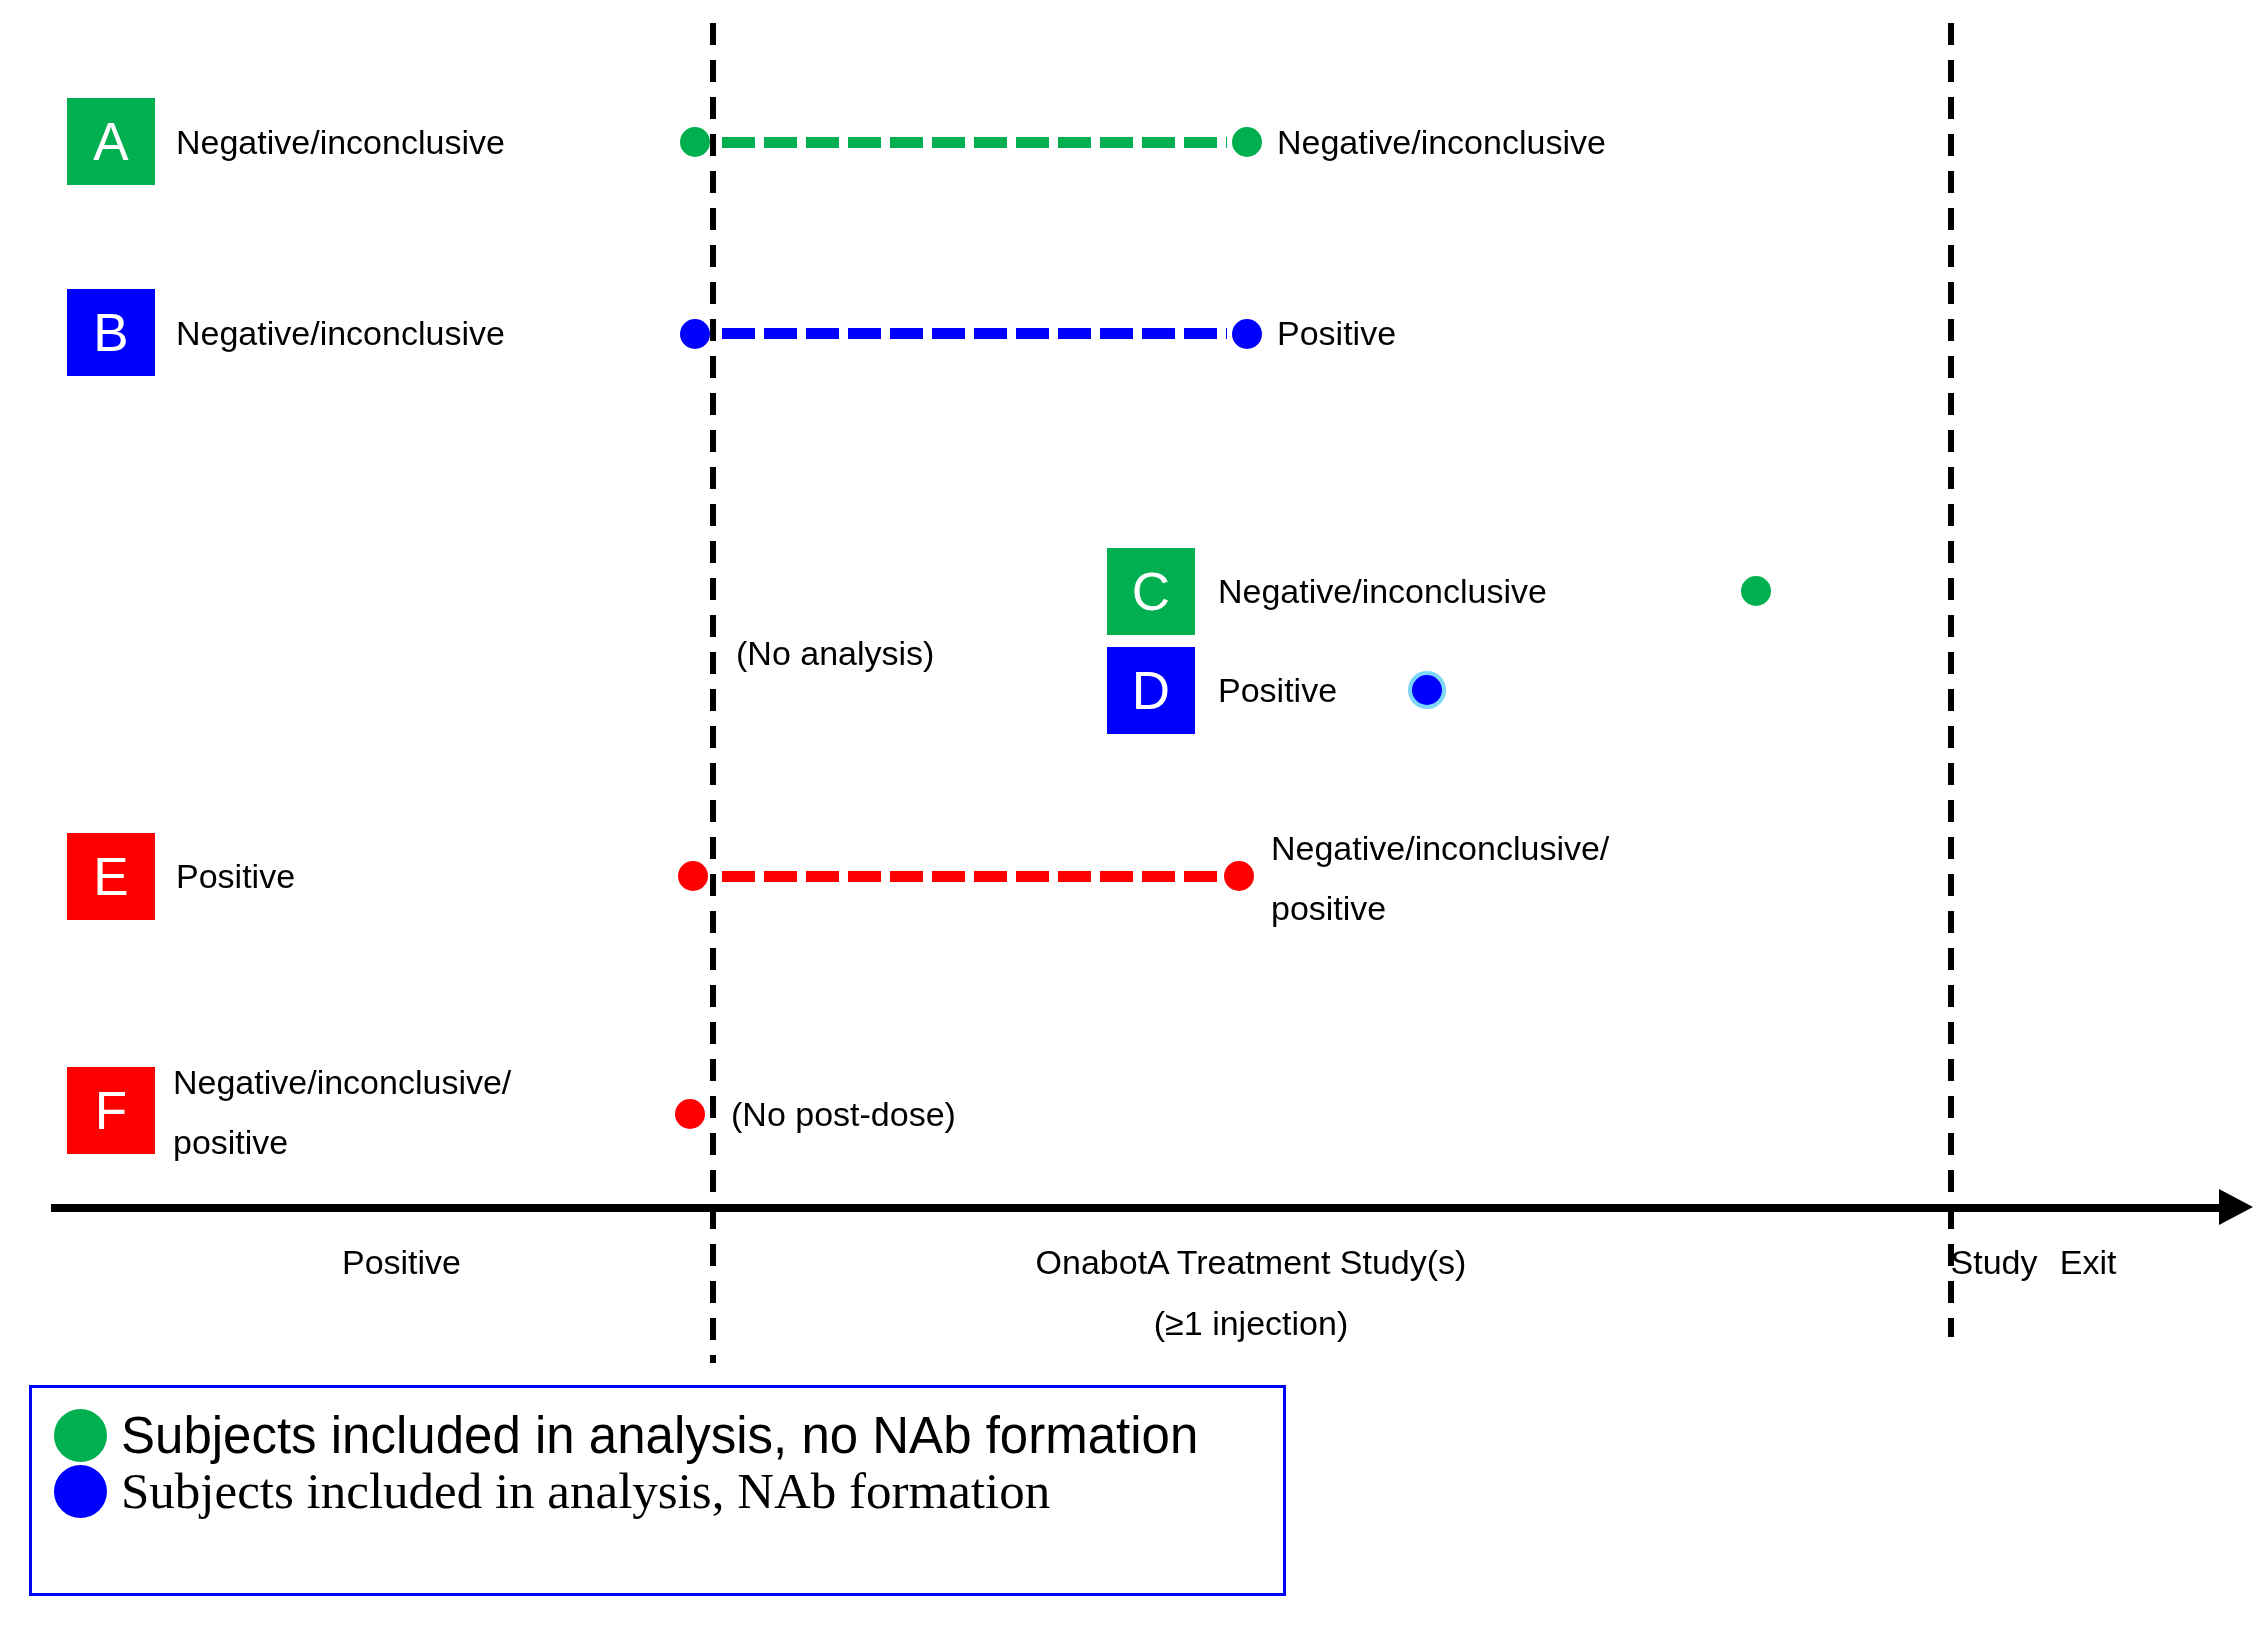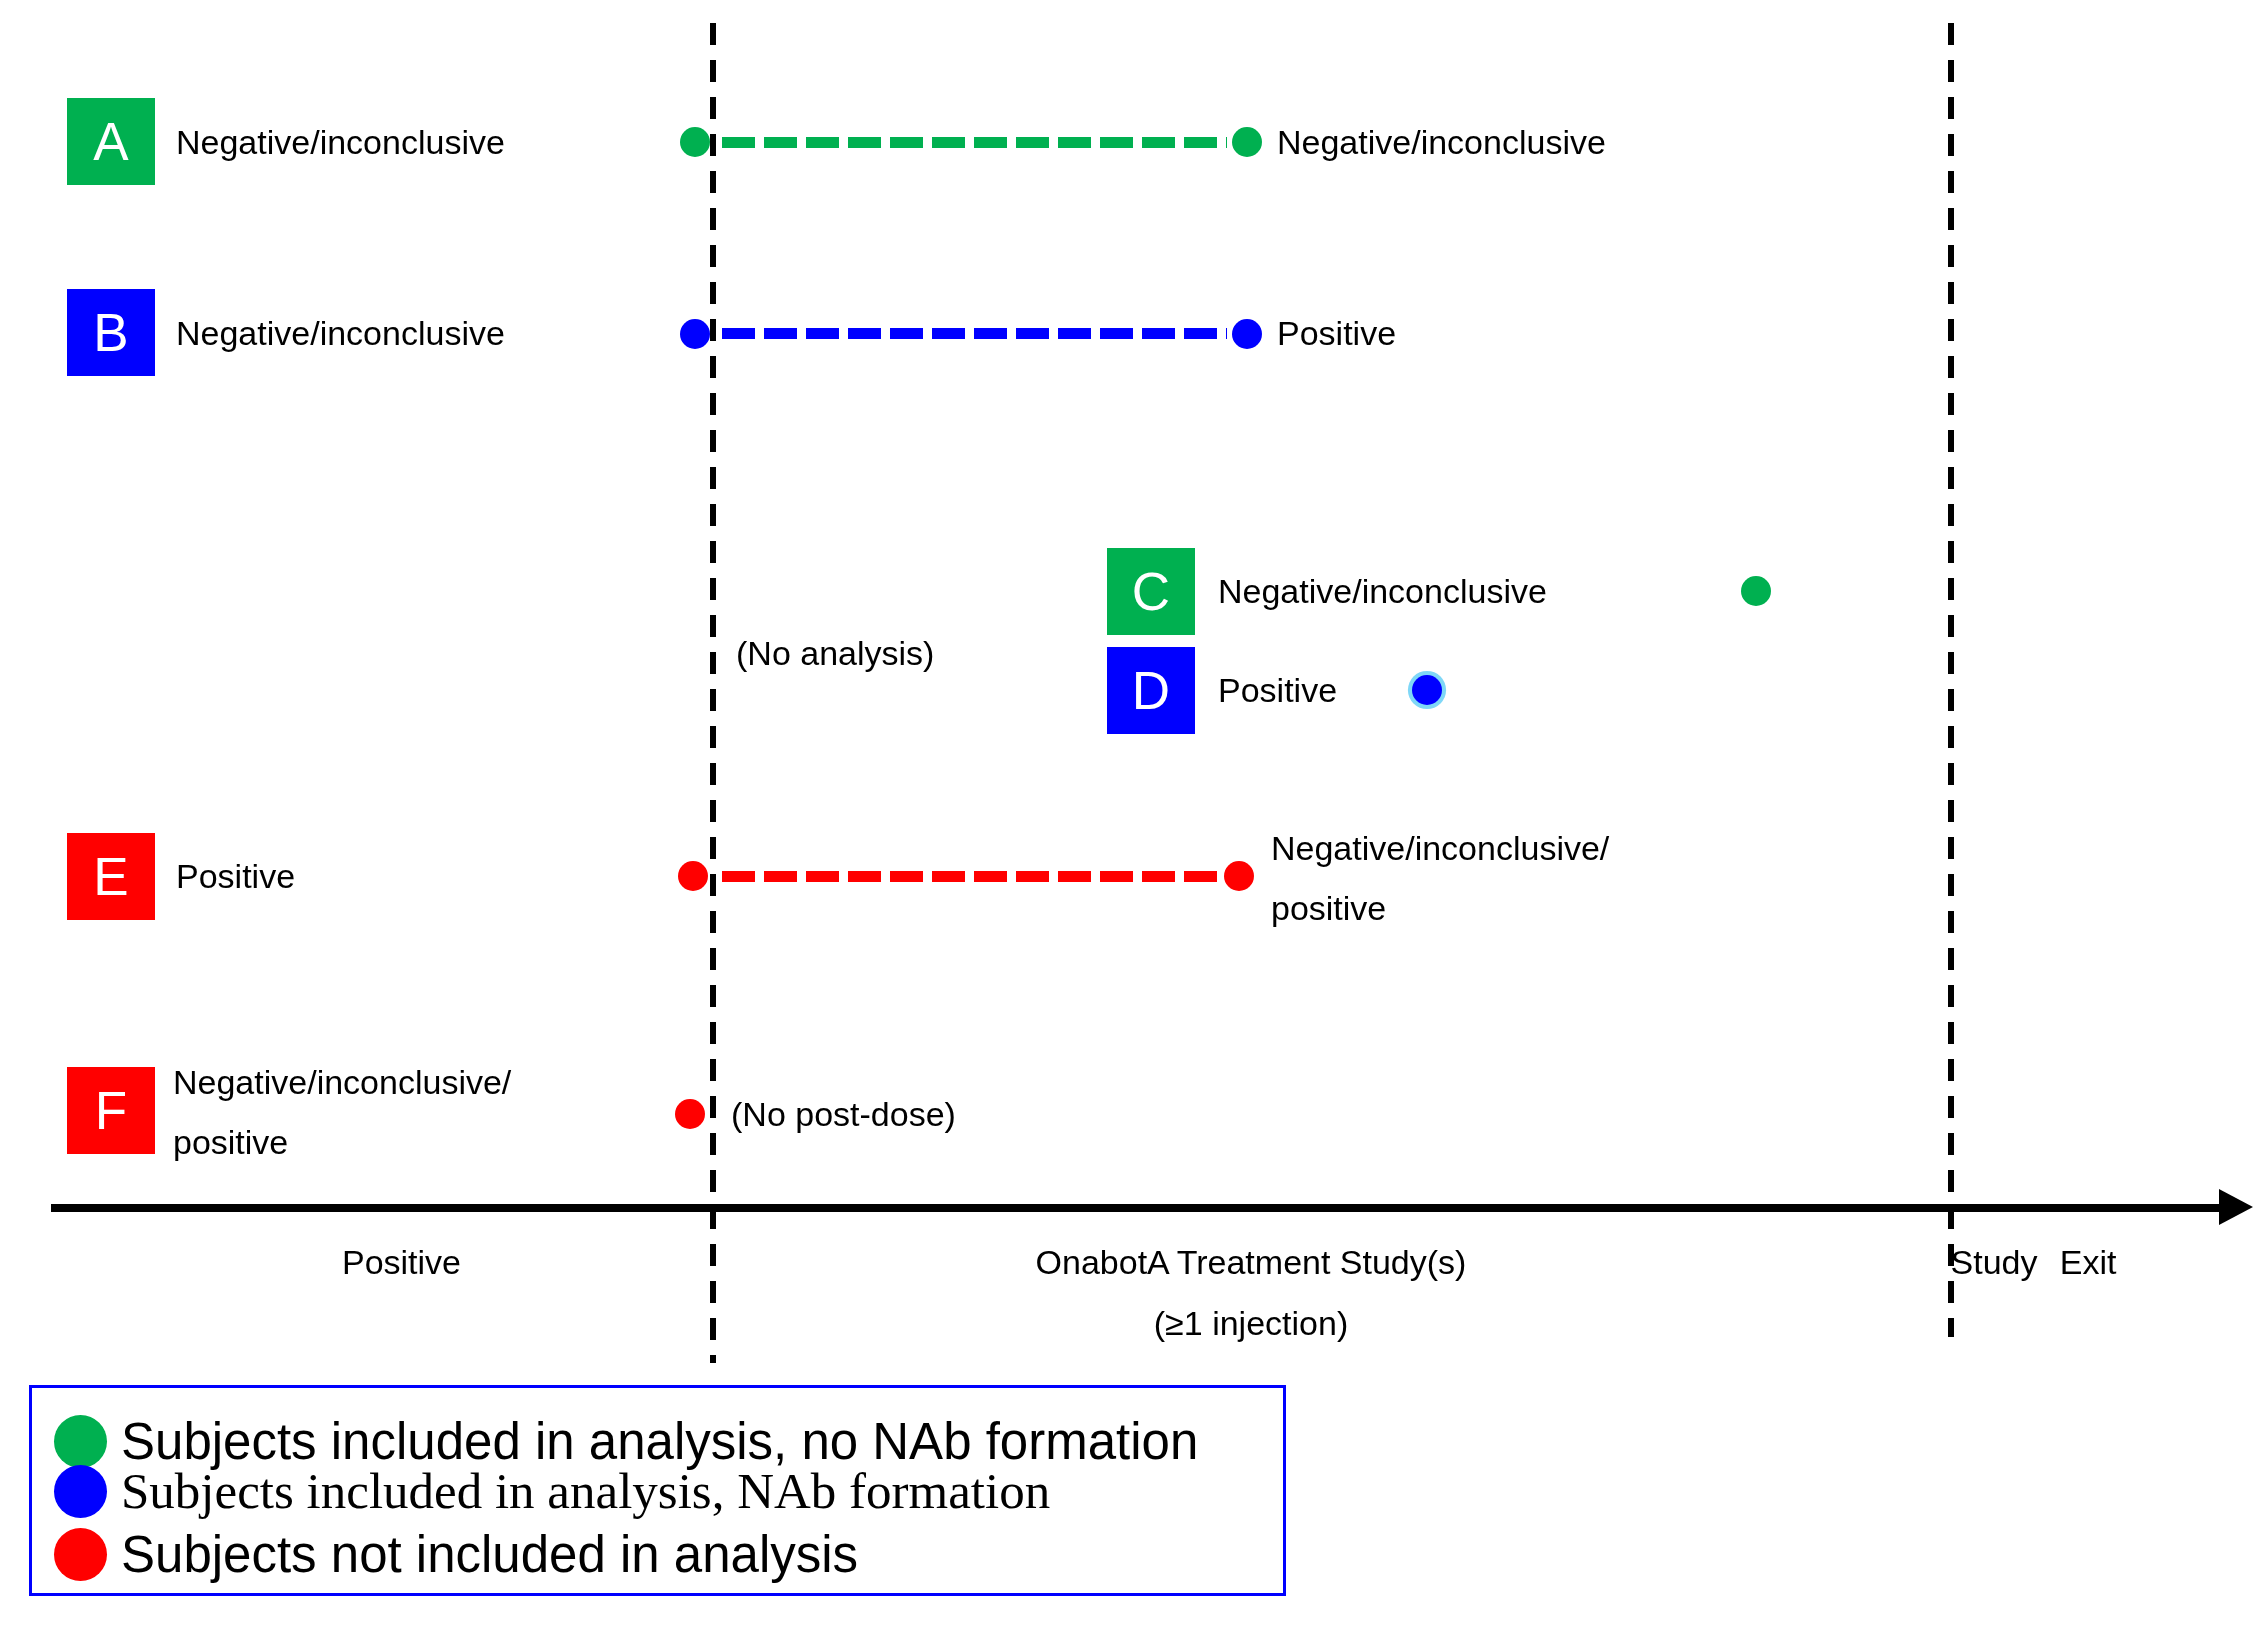--- a/index.html
+++ b/index.html
@@ -98,26 +98,22 @@
 
 <div class="axis-line" style="left:51px;top:1204px;width:2171px;"></div>
 <div class="arrow-right" style="left:2219px;top:1189px;"></div>
 
 <div class="lbl center" style="left:227px;top:1232px;width:349px;">Positive</div>
 <div class="lbl center" style="left:815px;top:1232px;width:872px;">OnabotA Treatment Study(s)</div>
 <div class="lbl center" style="left:815px;top:1293px;width:872px;">(≥1 injection)</div>
 <div class="lbl center wordspace" style="left:1888px;top:1232px;width:291px;">Study Exit</div>
 
 <div class="legend-box">
-  <div class="legend-row" style="top:27px;text-align:right;">
+  <div class="legend-row" style="top:21px;text-align:right;">
     <span class="ldot bg-green"></span>
     <span class="ltext">Subjects included in analysis, no NAb formation</span>
   </div>
   <div class="legend-row" style="top:77px;font-family:Liberation Serif, serif;">
     <span class="ldot bg-blue"></span>
     <span class="ltext">Subjects included in analysis, NAb formation</span>
   </div>
-  <div class="legend-row" style="top:140px;">
-    <span class="ldot bg-red"></span>
-    <span class="ltext">Subjects not included in analysis</span>
-  </div>
 </div>
 
 
 </body></html>

